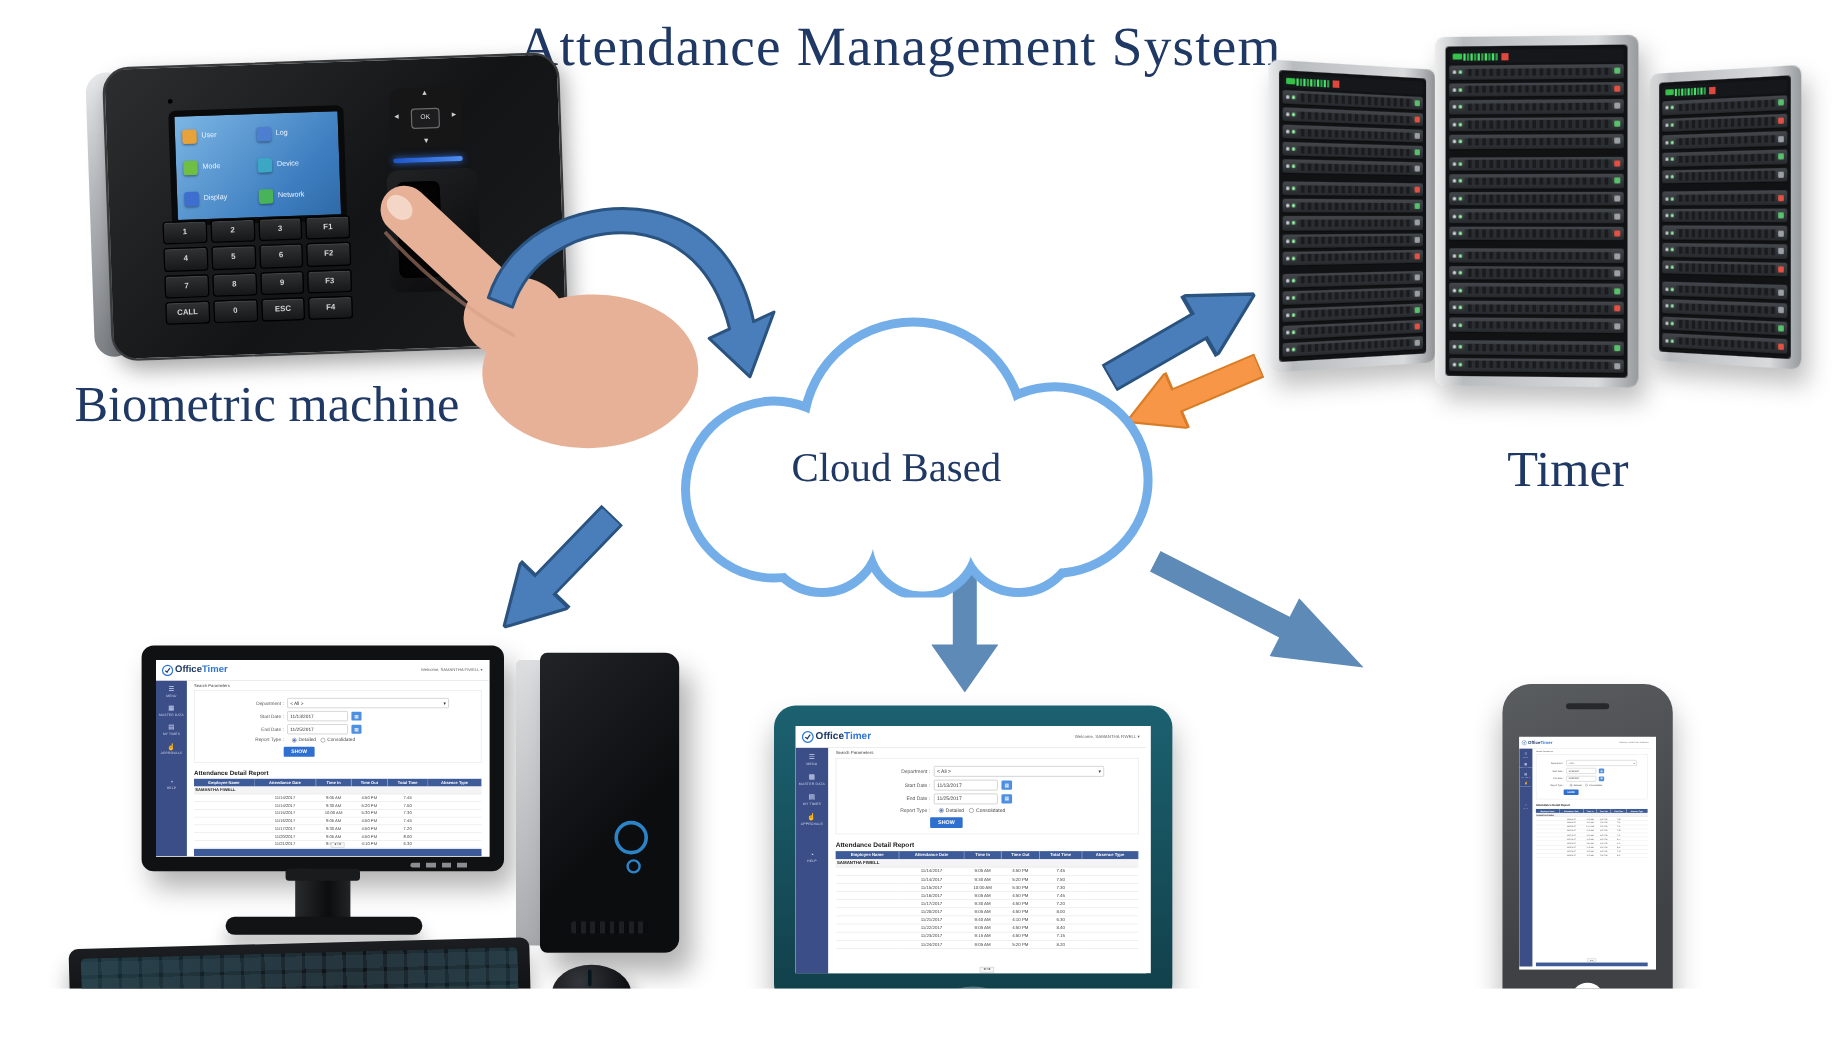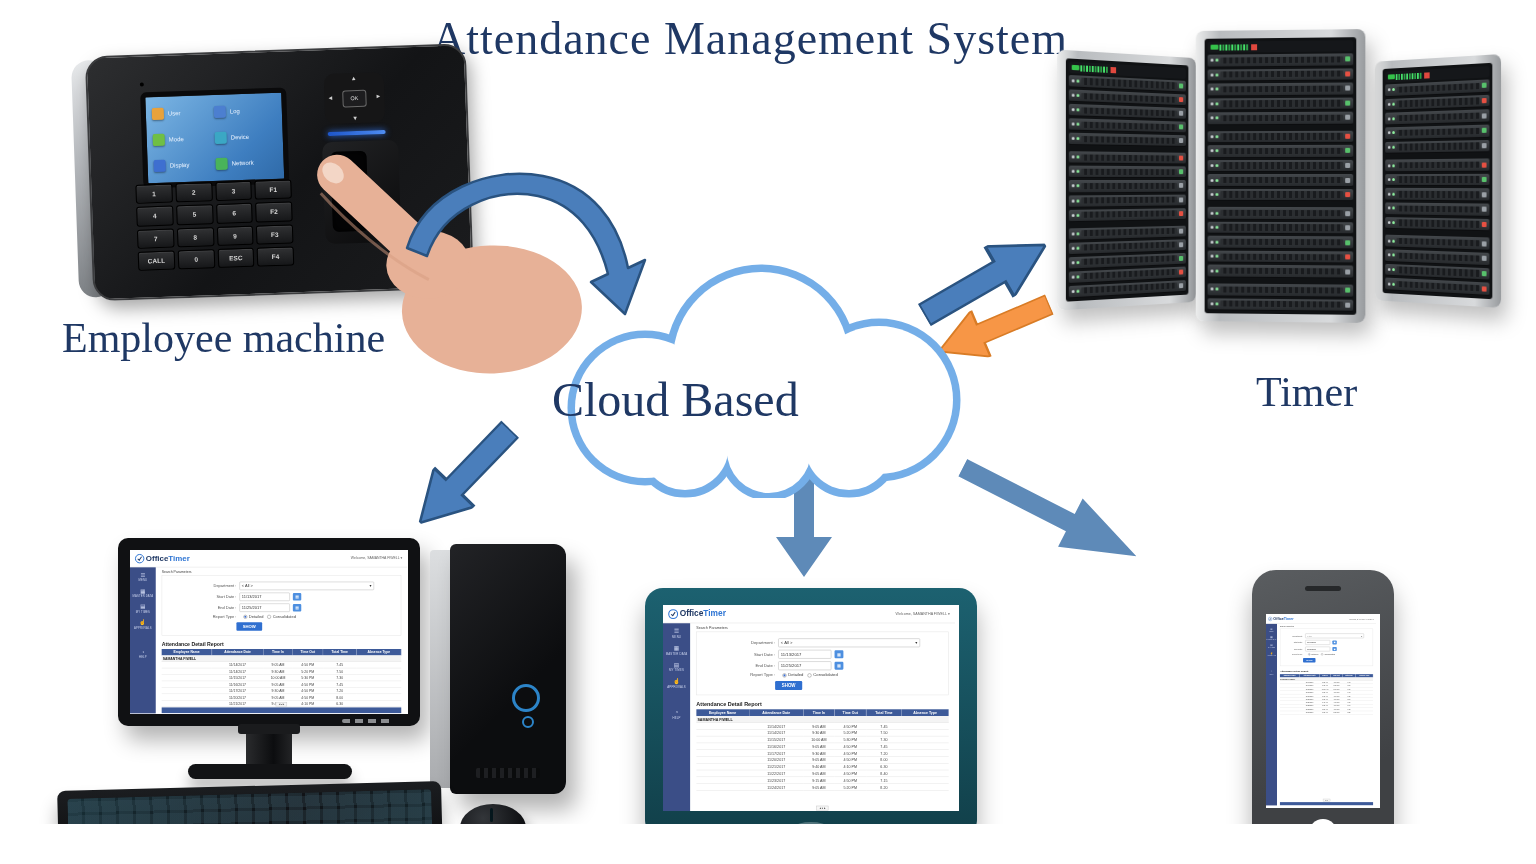--- a/index.html
+++ b/index.html
@@ -5,21 +5,21 @@
   html,body{margin:0;padding:0;background:#fff;}
   #canvas{position:relative;width:1536px;height:824px;background:#fff;overflow:hidden;
           font-family:"Liberation Sans",sans-serif;}
   .serif{font-family:"Liberation Serif","DejaVu Serif",serif;color:#1F3864;}
 
   
   #title{position:absolute;left:300px;top:12px;width:900px;text-align:center;
          font-size:46px;letter-spacing:1px;}
   #bio-label{position:absolute;left:62px;top:314px;font-size:42px;}
   #server-label{position:absolute;left:1256px;top:368px;font-size:42px;}
-  #cloud-label{position:absolute;left:552px;top:372px;width:390px;text-align:left;font-size:48px;z-index:6;}
+  #cloud-label{position:absolute;left:552px;top:372px;width:390px;text-align:center;font-size:34px;z-index:6;}
 
   
   #bio{position:absolute;left:75px;top:50px;width:395px;height:245px;transform:rotate(-2deg);}
   .bio-edge{position:absolute;left:0;top:4px;width:34px;height:237px;border-radius:18px;
             background:linear-gradient(180deg,#e8eaec,#b9bcc0 40%,#7f8387);}
   .bio-body{position:absolute;left:14px;top:0;right:0;bottom:0;border-radius:22px;
             background:linear-gradient(135deg,#2d2e30,#131416 55%,#1b1c1e);
             border:2px solid #3b3c3e;box-shadow:4px 8px 18px rgba(0,0,0,.35);}
   .bio-mic{position:absolute;left:52px;top:26px;width:4px;height:4px;border-radius:50%;background:#000;}
   .bio-screen{position:absolute;left:52px;top:36px;width:146px;height:96px;border-radius:6px;
@@ -265,21 +265,21 @@
         </div>
     </div>
     <svg id="finger" viewBox="0 0 280 210">
       <line x1="62" y1="32" x2="152" y2="122" stroke="#E7B197" stroke-width="40" stroke-linecap="round"></line>
       <ellipse cx="212" cy="172" rx="90" ry="64" fill="#E7B197"></ellipse>
       <ellipse cx="150" cy="125" rx="42" ry="34" fill="#E7B197"></ellipse>
       <ellipse cx="58" cy="30" rx="9" ry="12" fill="#F3D6C6" transform="rotate(-45 58 30)"></ellipse>
       <path d="M45,50 C70,80 110,118 150,140" stroke="#D69B7F" stroke-width="3" fill="none" opacity=".5"></path>
     </svg>
   </div>
-  <div id="bio-label" class="serif">Employee machine</div>
+  <div id="bio-label" class="serif">Biometric machine</div>
 
   <div class="blockarrow" style="left:395px;top:162px;width:255px;height:165px;">
     <svg viewBox="0 0 255 165" width="255" height="165">
       <path d="M 12 86 C 30 28 96 4 148 14 C 196 23 224 60 233 106 L 250 98 L 230 152 L 196 120 L 213 112 C 203 72 180 42 143 34 C 100 25 48 46 32 94 Z" fill="#4A7EBB" stroke="#2A5380" stroke-width="2.5" stroke-linejoin="round"></path>
     </svg>
   </div>
 
   <div id="cloud">
     <svg viewBox="0 0 445 240" width="445" height="240">
       <g stroke="#74AEE8" stroke-width="15" fill="#fff">

